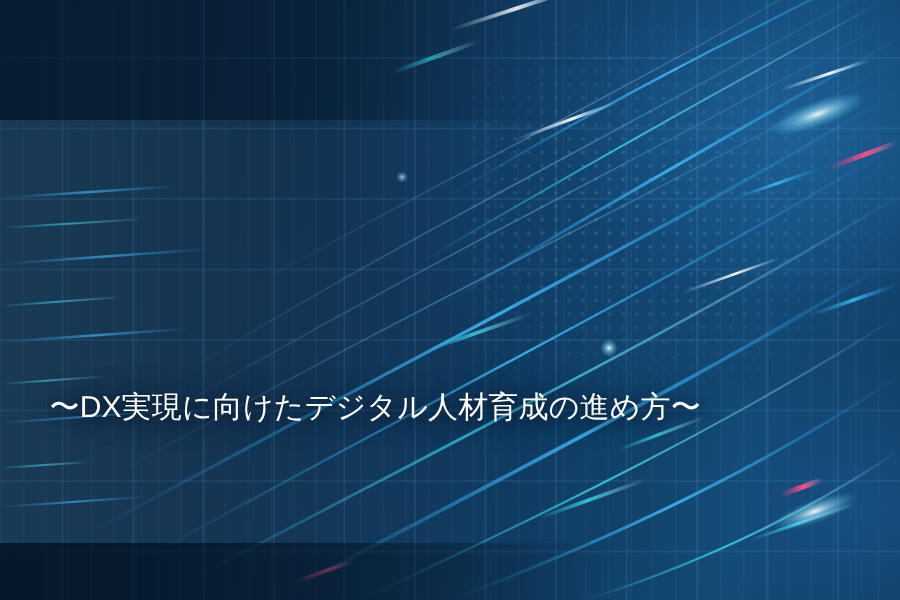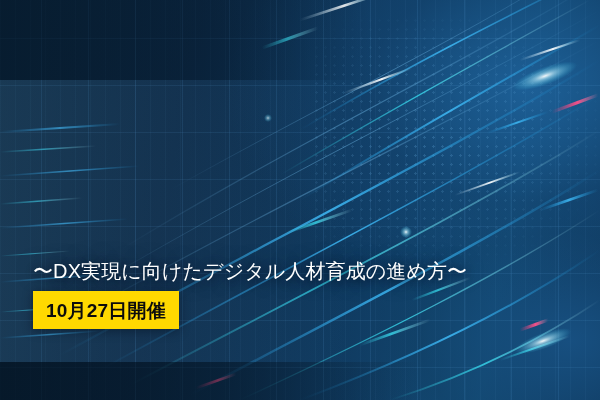--- a/index.html
+++ b/index.html
@@ -219,18 +219,15 @@
   <div class="band-top"></div>
   <div class="band-mid"></div>
   <div class="band-bottom"></div>
 
   <div class="content">
 
 
 
     <div class="subtitle">〜DX実現に向けたデジタル人材育成の進め方〜</div>
 
-    <div class="date-badge">
-      <span class="date-badge-label">10月27日開催</span>
-    </div>
 
   </div>
 </div>
 
 </body></html>

